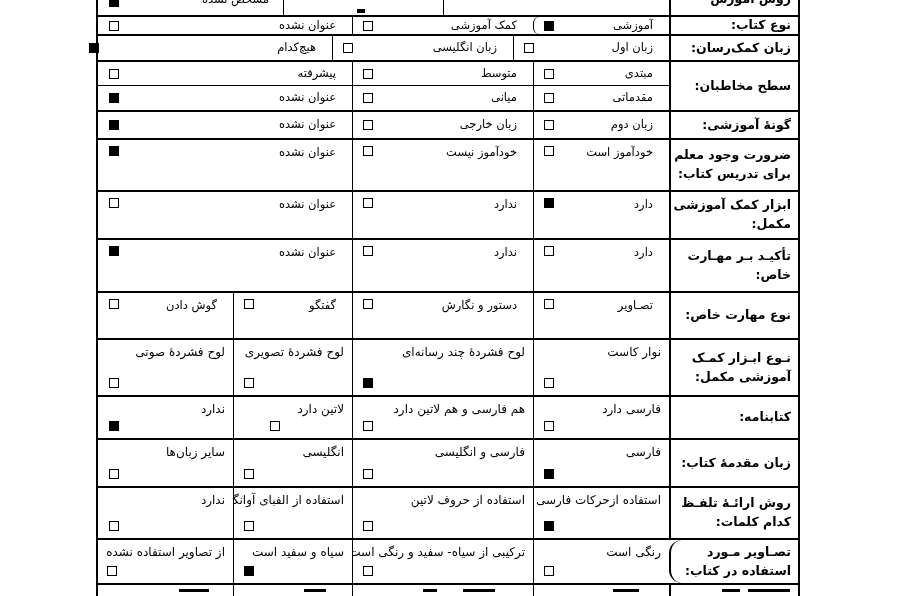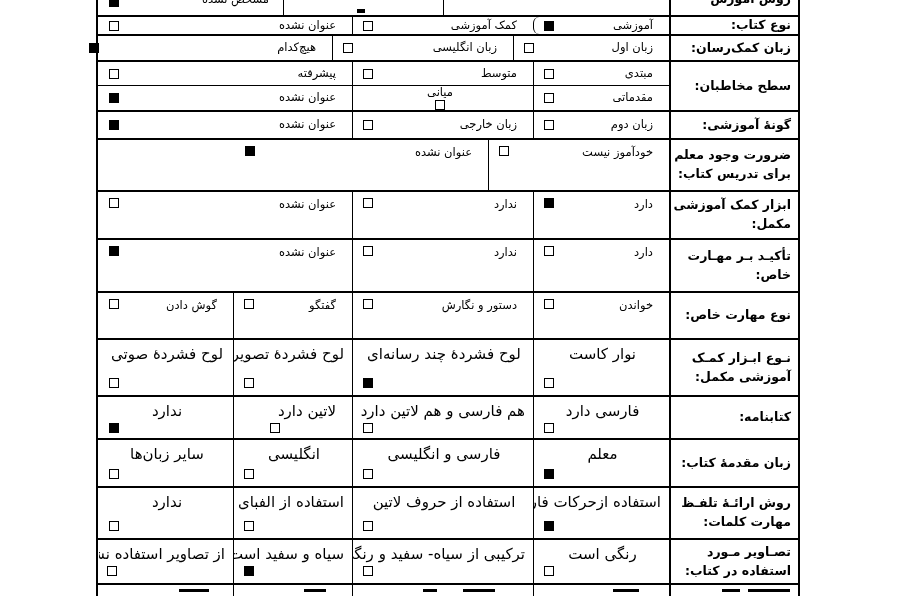--- a/index.html
+++ b/index.html
@@ -15,21 +15,21 @@
   .cell:last-child{border-left:none;}
   .label{border-left:2.5px solid #000;font-weight:bold;font-size:12.5px;display:flex;
          align-items:center;padding:2px 7px 2px 2px;line-height:1.5;}
   .label span{white-space:pre-line;}
   .opt{display:flex;}
   .opt.line,.opt.lineTop{flex-direction:row;justify-content:space-between;}
   .opt.line{align-items:center;padding:0 16px 0 10px;}
   .opt.lineTop{align-items:flex-start;padding:6px 16px 0 10px;}
   .opt.stack{flex-direction:column;justify-content:space-between;align-items:stretch;
              padding:5px 8px 7px 10px;}
-  .opt.stack .txt{text-align:center;font-size:15px;line-height:1.25;white-space:nowrap;}
+  .opt.stack .txt{text-align:right;font-size:12px;line-height:1.25;white-space:nowrap;}
   .opt.stack .cb{align-self:flex-end;margin-top:2px;}
   .txt{font-size:11.5px;line-height:1.2;}
   .cb{flex:0 0 auto;width:10px;height:10px;border:1.6px solid #000;box-sizing:border-box;
       background:#fff;}
   .cb.on{background:#000;border-color:#000;}
   .subwrap{display:flex;flex-direction:column;flex:1 1 auto;}
   .subrow{display:flex;flex-direction:row;box-sizing:border-box;}
   .subrow.first{border-bottom:1.5px solid #000;}
   .clipspan{position:absolute;font-weight:bold;font-size:12.5px;}
   .frag{position:absolute;height:3px;background:#000;top:4px;}
@@ -104,21 +104,21 @@
             <div class="cell opt line" style="width: 253px;">
               <span class="txt">پیشرفته</span>
               <span class="cb"></span>
             </div>
           </div>
           <div class="subrow" style="height: 25px;">
             <div class="cell opt line" style="width: 136px;">
               <span class="txt">مقدماتی</span>
               <span class="cb"></span>
             </div>
-            <div class="cell opt line" style="width: 181px; flex-direction: column;">
+            <div class="cell opt line" style="width: 181px;">
               <span class="txt">میانی</span>
               <span class="cb"></span>
             </div>
             <div class="cell opt line" style="width: 253px;">
               <span class="txt">عنوان نشده</span>
               <span class="cb on"></span>
             </div>
           </div>
         </div>
       </div>
@@ -137,20 +137,24 @@
         <div class="cell opt line" style="width: 253px;">
           <span class="txt">عنوان نشده</span>
           <span class="cb on"></span>
         </div>
       </div>
       <div class="row" style="height: 52px;">
         <div class="cell label" style="width: 129px;">
           <span>ضرورت وجود معلم
 برای تدریس کتاب:</span>
         </div>
+        <div class="cell opt lineTop" style="width: 136px;">
+          <span class="txt">خودآموز است</span>
+          <span class="cb"></span>
+        </div>
         <div class="cell opt lineTop" style="width: 181px;">
           <span class="txt">خودآموز نیست</span>
           <span class="cb"></span>
         </div>
         <div class="cell opt lineTop" style="width: 253px;">
           <span class="txt">عنوان نشده</span>
           <span class="cb on"></span>
         </div>
       </div>
       <div class="row" style="height: 48px;">
@@ -187,21 +191,21 @@
         <div class="cell opt lineTop" style="width: 253px;">
           <span class="txt">عنوان نشده</span>
           <span class="cb on"></span>
         </div>
       </div>
       <div class="row" style="height: 47px;">
         <div class="cell label" style="width: 129px;">
           <span>نوع مهارت خاص:</span>
         </div>
         <div class="cell opt lineTop" style="width: 136px;">
-          <span class="txt">خواندن</span>
+          <span class="txt">تصـاویر</span>
           <span class="cb"></span>
         </div>
         <div class="cell opt lineTop" style="width: 181px;">
           <span class="txt">دستور و نگارش</span>
           <span class="cb"></span>
         </div>
         <div class="cell opt lineTop" style="width: 119px;">
           <span class="txt">گفتگو</span>
           <span class="cb"></span>
         </div>
@@ -251,60 +255,60 @@
         <div class="cell opt stack" style="width: 134px;">
           <span class="txt">ندارد</span>
           <span class="cb on"></span>
         </div>
       </div>
       <div class="row" style="height: 48px;">
         <div class="cell label" style="width: 129px;">
           <span>زبان مقدمهٔ کتاب:</span>
         </div>
         <div class="cell opt stack" style="width: 136px;">
-          <span class="txt">معلم</span>
+          <span class="txt">فارسی</span>
           <span class="cb on"></span>
         </div>
         <div class="cell opt stack" style="width: 181px;">
           <span class="txt">فارسی و انگلیسی</span>
           <span class="cb"></span>
         </div>
         <div class="cell opt stack" style="width: 119px;">
           <span class="txt">انگلیسی</span>
           <span class="cb"></span>
         </div>
         <div class="cell opt stack" style="width: 134px;">
           <span class="txt">سایر زبان‌ها</span>
           <span class="cb"></span>
         </div>
       </div>
       <div class="row" style="height: 52px;">
         <div class="cell label" style="width: 129px;">
           <span>روش ارائـهٔ تلفـظ
-مهارت کلمات:</span>
+کدام کلمات:</span>
         </div>
         <div class="cell opt stack" style="width: 136px;">
           <span class="txt">استفاده ازحرکات فارسی</span>
           <span class="cb on"></span>
         </div>
         <div class="cell opt stack" style="width: 181px;">
           <span class="txt">استفاده از حروف لاتین</span>
           <span class="cb"></span>
         </div>
         <div class="cell opt stack" style="width: 119px;">
           <span class="txt">استفاده از الفبای آوانگار</span>
           <span class="cb"></span>
         </div>
         <div class="cell opt stack" style="width: 134px;">
           <span class="txt">ندارد</span>
           <span class="cb"></span>
         </div>
       </div>
       <div class="row" style="height: 45px;">
-        <div class="cell label" style="width: 129px;">
+        <div class="cell label" style="width: 129px; border-radius: 13px;">
           <span>تصـاویر مـورد
 استفاده در کتاب:</span>
         </div>
         <div class="cell opt stack" style="width: 136px;">
           <span class="txt">رنگی است</span>
           <span class="cb"></span>
         </div>
         <div class="cell opt stack" style="width: 181px;">
           <span class="txt">ترکیبی از سیاه- سفید و رنگی است</span>
           <span class="cb"></span>

